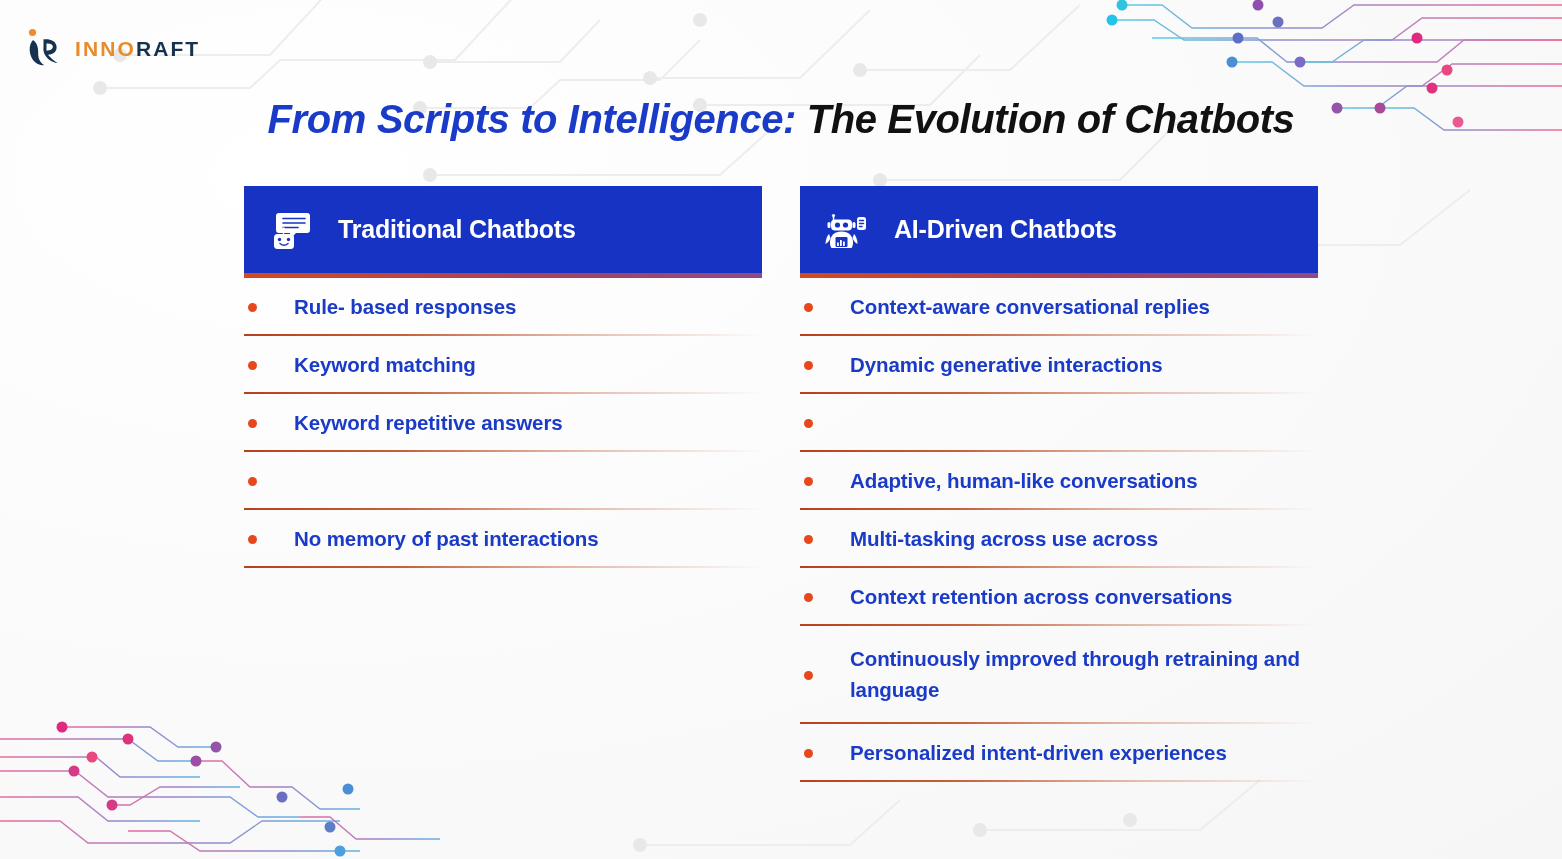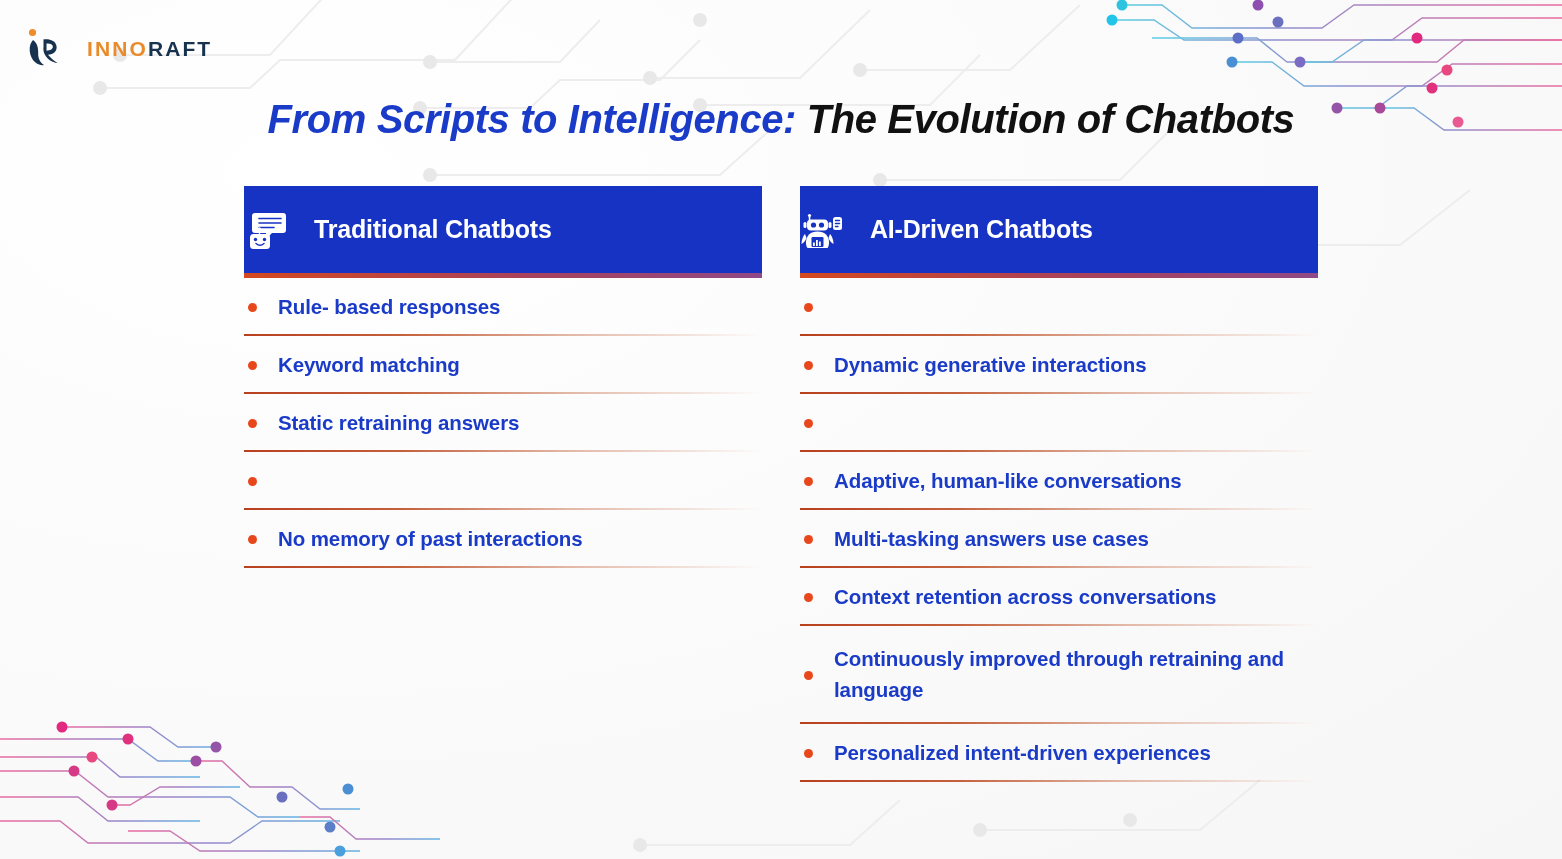--- a/index.html
+++ b/index.html
@@ -46,21 +46,21 @@
     z-index: 5;
   }
   .logo-mark { width: 40px; height: 42px; display: block; }
   .logo-text {
     font-size: 21px;
     font-weight: 700;
     letter-spacing: 2.1px;
     line-height: 1;
     white-space: nowrap;
   }
-  .logo-inno { color: #e98b2a; margin-left: 12px; }
+  .logo-inno { color: #e98b2a; }
   .logo-raft { color: #17324f; }
 
   
   .title {
     position: absolute;
     top: 96px;
     left: 0;
     width: 100%;
     text-align: center;
     font-size: 40px;
@@ -84,20 +84,21 @@
     gap: 38px;
     z-index: 5;
   }
   .column { width: 518px; }
 
   .card-header {
     height: 92px;
     background: #1733c4;
     display: flex;
     align-items: center;
+    padding-left: 24px;
     gap: 24px;
     border-bottom: 5px solid transparent;
     border-image: linear-gradient(90deg, #d4491f 0%, #a8425c 55%, #8f4a86 100%) 1;
   }
   .card-icon { width: 46px; height: 46px; flex: 0 0 46px; }
   .card-title {
     color: #ffffff;
     font-size: 25px;
     font-weight: 700;
     letter-spacing: -0.2px;
@@ -132,21 +133,21 @@
     border-radius: 50%;
     background: #e8471c;
     flex: 0 0 9px;
   }
   .feature-text {
     color: #1a3bc8;
     font-size: 20.5px;
     font-weight: 600;
     line-height: 1.5;
     letter-spacing: -0.1px;
-    margin-left: 4px;
+    margin-left: 20px;
   }
 </style>
 </head>
 <body>
 
 <div class="slide">
 
   <svg class="deco deco-bg" viewBox="0 0 1562 859" preserveAspectRatio="none">
     <g stroke="#ededed" stroke-width="2" fill="none">
       <path d="M330 -10 L270 55 L120 55"></path>
@@ -303,21 +304,21 @@
         <div class="feature-row">
           <span class="bullet"></span>
           <span class="feature-text">Rule- based responses</span>
         </div>
         <div class="feature-row">
           <span class="bullet"></span>
           <span class="feature-text">Keyword matching</span>
         </div>
         <div class="feature-row">
           <span class="bullet"></span>
-          <span class="feature-text">Static retraining answers</span>
+          <span class="feature-text">Keyword repetitive answers</span>
         </div>
         <div class="feature-row">
           <span class="bullet"></span>
         </div>
         <div class="feature-row">
           <span class="bullet"></span>
           <span class="feature-text">No memory of past interactions</span>
         </div>
       </div>
     </div>
@@ -356,35 +357,36 @@
             <line x1="35.5" y1="13.5" x2="39.5" y2="13.5"></line>
             <line x1="35.5" y1="16.5" x2="39.5" y2="16.5"></line>
             <line x1="35.5" y1="19.5" x2="38" y2="19.5"></line>
           </g>
         </svg>
         <span class="card-title">AI-Driven Chatbots</span>
       </div>
       <div class="feature-list">
         <div class="feature-row">
           <span class="bullet"></span>
+          <span class="feature-text">Context-aware conversational replies</span>
         </div>
         <div class="feature-row">
           <span class="bullet"></span>
           <span class="feature-text">Dynamic generative interactions</span>
         </div>
         <div class="feature-row">
           <span class="bullet"></span>
         </div>
         <div class="feature-row">
           <span class="bullet"></span>
           <span class="feature-text">Adaptive, human-like conversations</span>
         </div>
         <div class="feature-row">
           <span class="bullet"></span>
-          <span class="feature-text">Multi-tasking answers use cases</span>
+          <span class="feature-text">Multi-tasking across use across</span>
         </div>
         <div class="feature-row">
           <span class="bullet"></span>
           <span class="feature-text">Context retention across conversations</span>
         </div>
         <div class="feature-row tall">
           <span class="bullet"></span>
           <span class="feature-text">Continuously improved through retraining and language</span>
         </div>
         <div class="feature-row">

